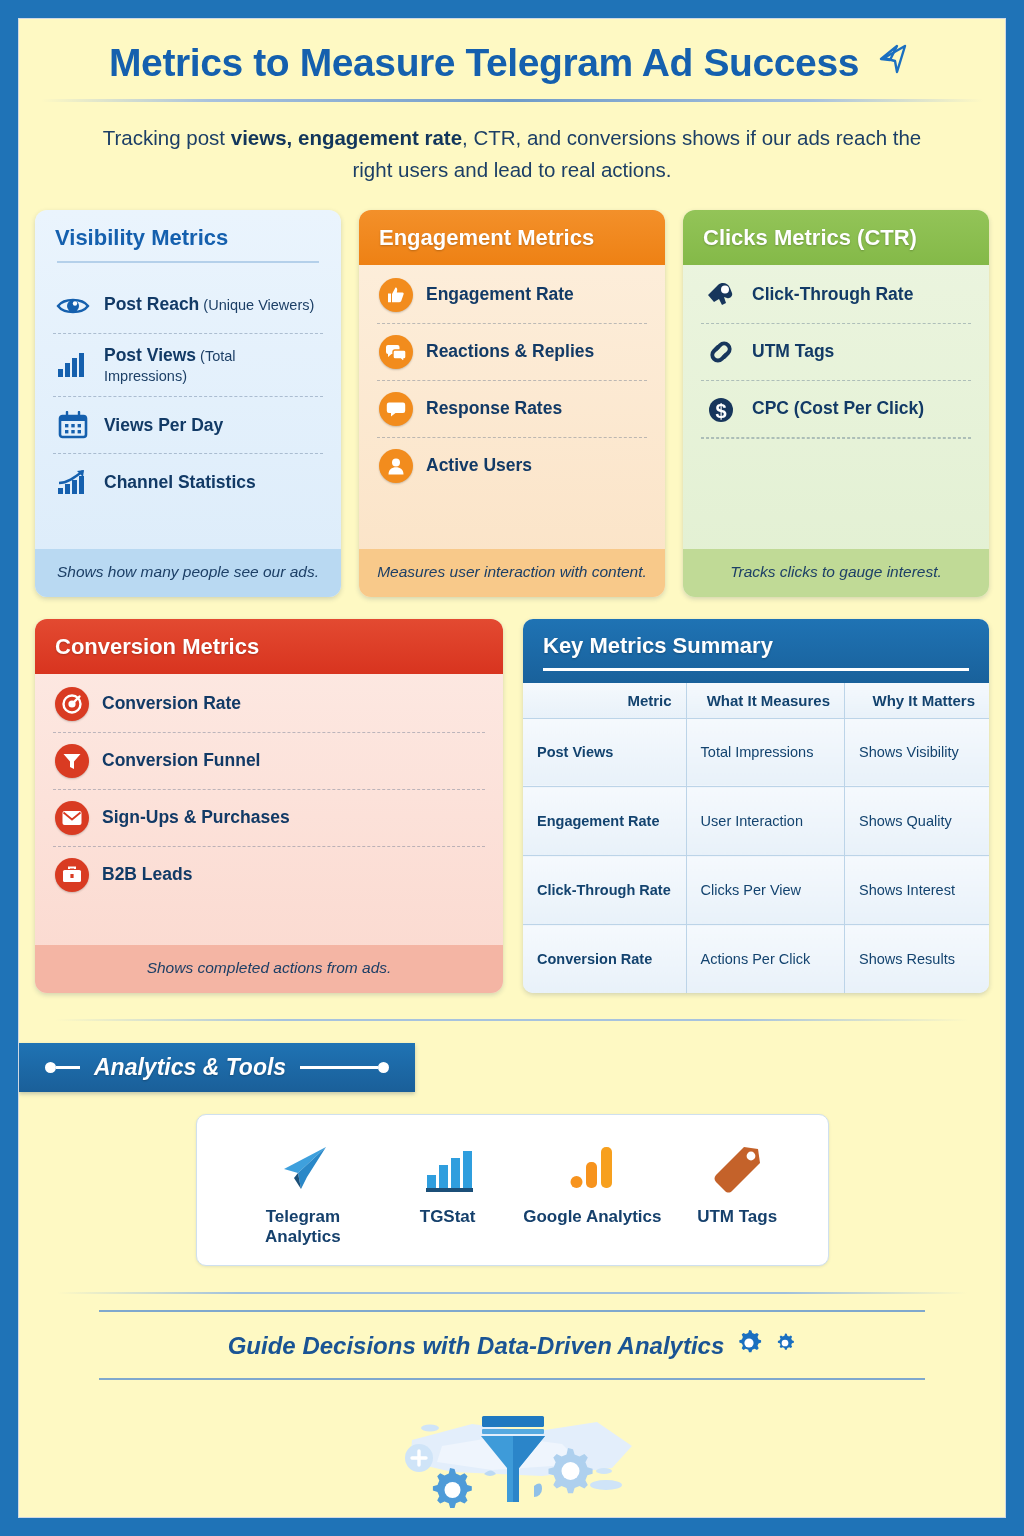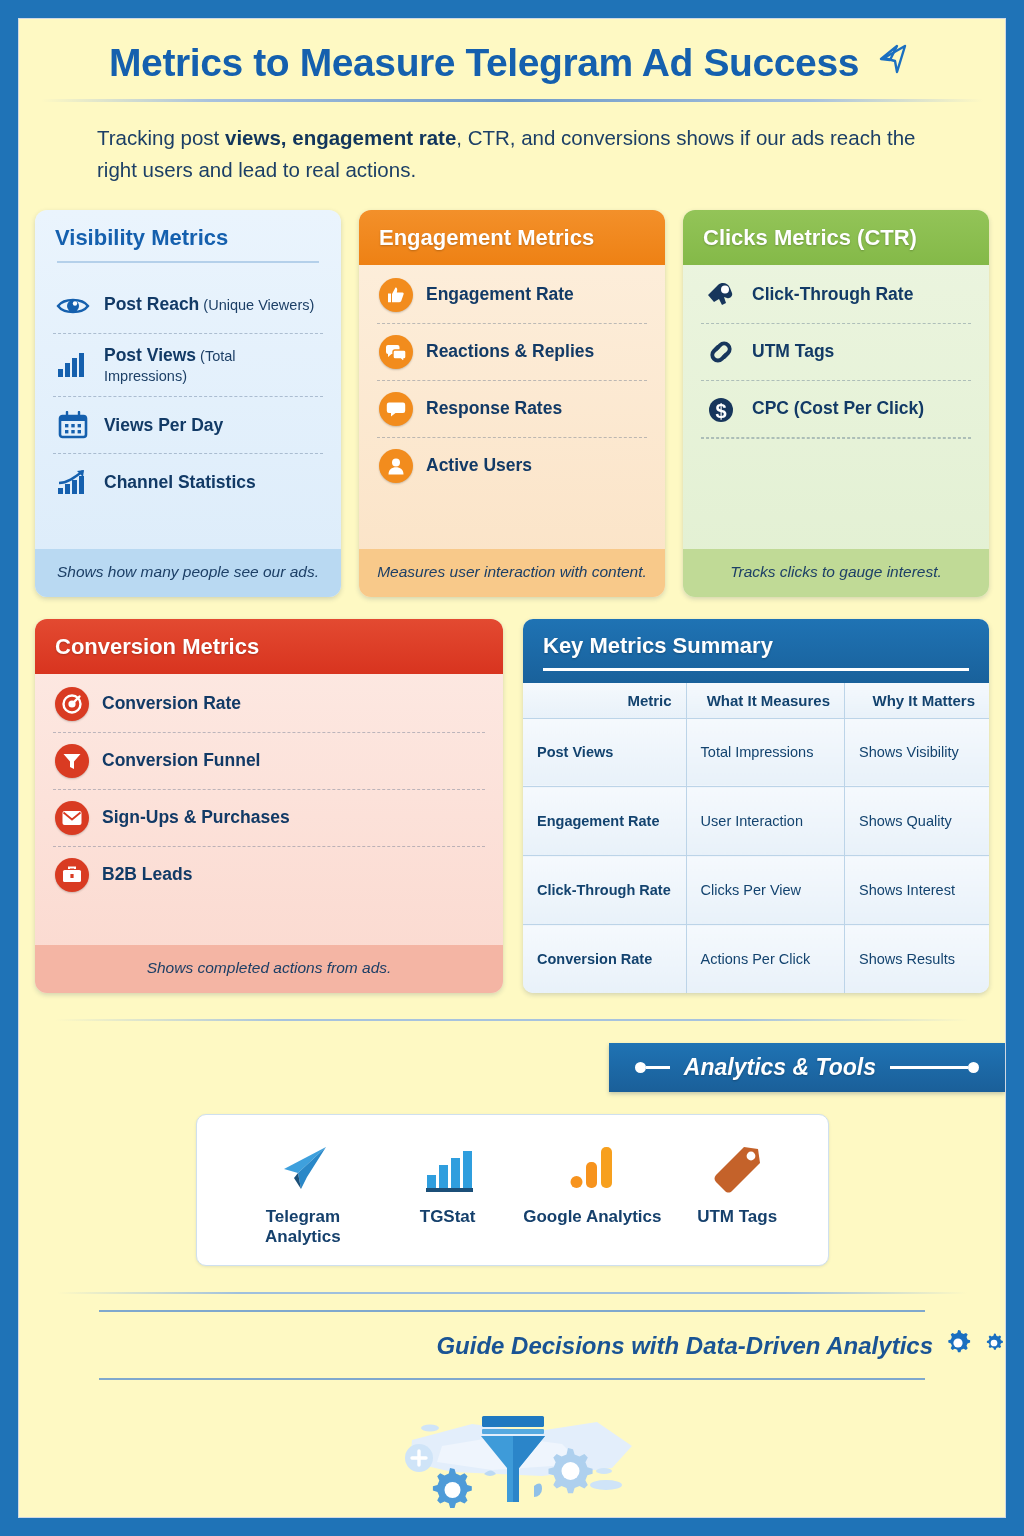--- a/index.html
+++ b/index.html
@@ -32,21 +32,21 @@
     white-space:nowrap;
   }
   .title-rule {
     margin:14px 22px 0 22px;
     height:3px;
     background:linear-gradient(to right,rgba(200,215,235,0),#a9c2dd 18%,#6f9bc8 50%,#a9c2dd 82%,rgba(200,215,235,0));
     border-radius:3px;
   }
   .subtitle {
     margin:20px 78px 0 78px;
-    text-align:left;
+    text-align:center;
     font-size:20.5px;
     line-height:1.55;
     color:#1c3f66;
   }
   .subtitle b { font-weight:bold; color:#12365c; }
 
   
   .cards-row {
     display:flex;
     gap:18px;
@@ -163,21 +163,21 @@
   tbody tr:last-child td { border-bottom:none; }
   td.metric-col { font-weight:bold; }
   col.c1 { width:35%; } col.c2 { width:34%; } col.c3 { width:31%; }
 
   
   .tools-sep {
     margin:26px 36px 0 36px;
     height:2px;
     background:linear-gradient(to right,rgba(180,205,230,0),#a7c3de 25%,#a7c3de 75%,rgba(180,205,230,0));
   }
-  .banner-wrap { text-align:right; margin-top:22px; }
+  .banner-wrap { text-align:left; margin-top:22px; }
   .banner {
     display:inline-flex; align-items:center; gap:14px;
     background:linear-gradient(#1f73b4,#1a5f99);
     padding:11px 26px;
     color:#fff; font-size:23px; font-weight:bold; font-style:italic;
     text-shadow:0 1px 2px rgba(0,0,0,.25);
     box-shadow:0 2px 4px rgba(20,50,90,.25);
   }
   .banner .lead, .banner .trail { display:flex; align-items:center; }
   .dot { width:11px; height:11px; border-radius:50%; background:#fff; }
@@ -206,21 +206,21 @@
     margin:26px 38px 0 38px;
     height:2px;
     background:linear-gradient(to right,rgba(180,205,230,0),#9fc0dd 20%,#9fc0dd 80%,rgba(180,205,230,0));
   }
   .foot-line { margin:0 80px; border-top:2px solid #7fa8cd; }
   .foot-title {
     text-align:center;
     padding:16px 0 14px 0;
     font-size:24px; font-weight:bold; font-style:italic;
     color:#1a5494;
-    display:flex; align-items:center; justify-content:flex-end; gap:10px;
+    display:flex; align-items:center; justify-content:center; gap:10px;
   }
   .foot-art { text-align:center; margin-top:26px; }
 </style>
 </head>
 <body>
 
 <div class="frame">
 
   <div class="title-wrap">
     <div class="title">

